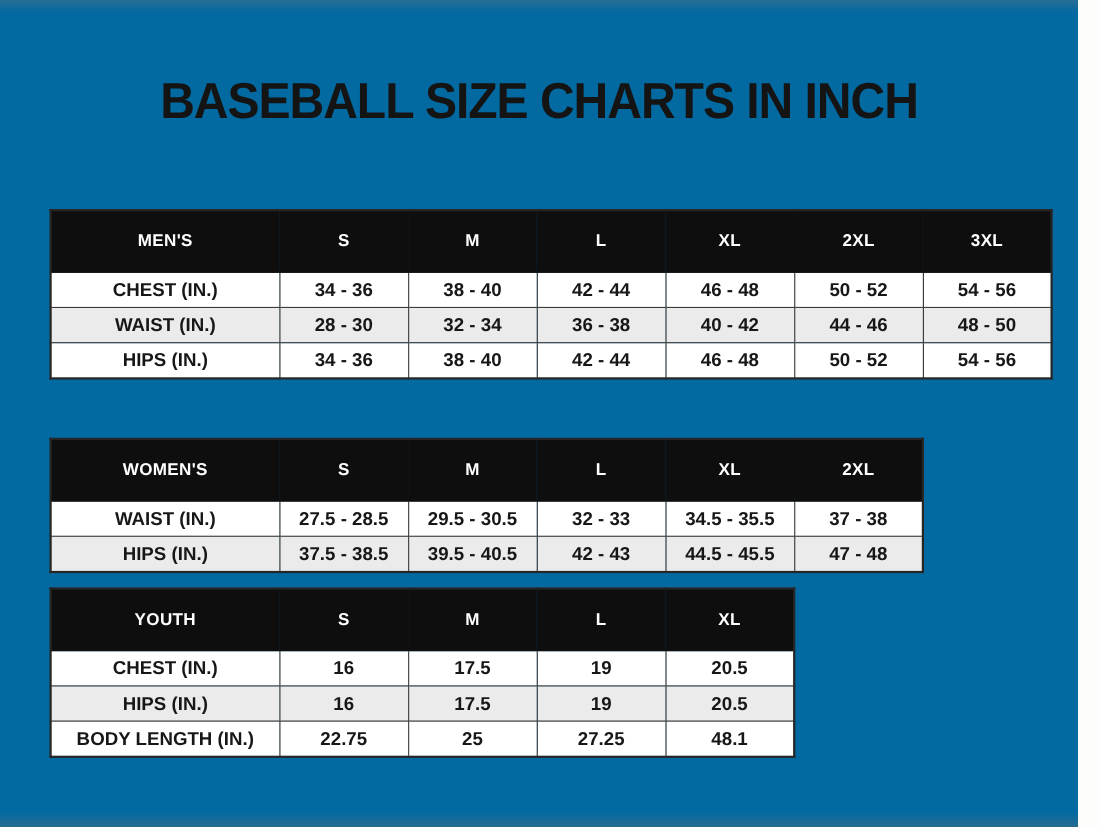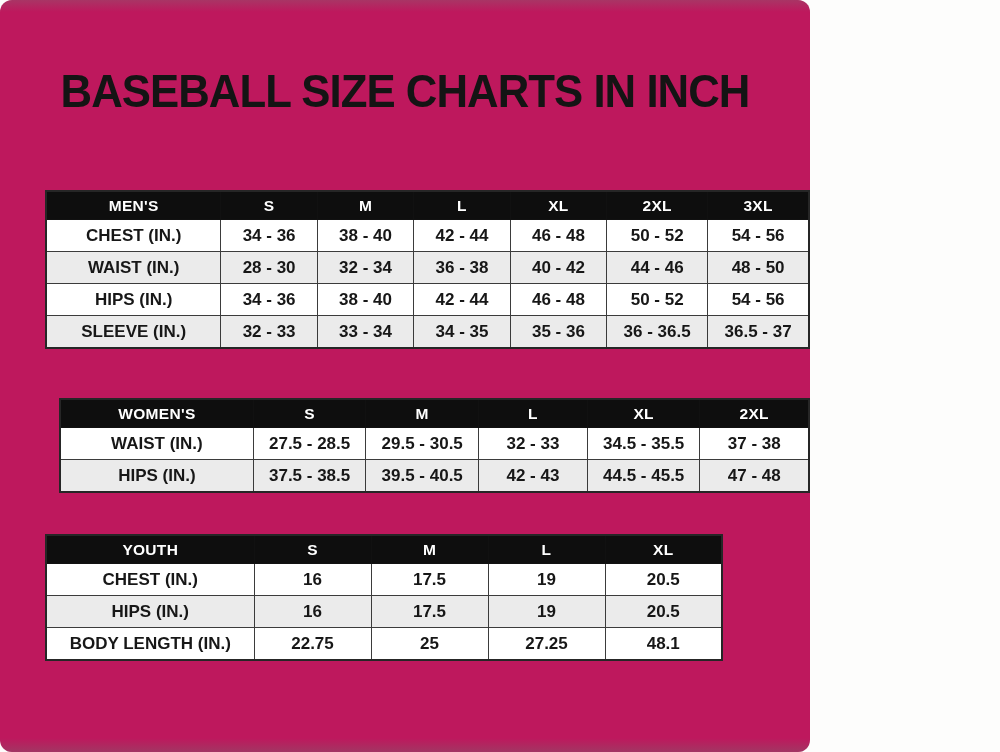--- a/index.html
+++ b/index.html
@@ -3,24 +3,23 @@
 <meta charset="utf-8">
 <style>
   html, body { margin: 0; padding: 0; }
   body {
     width: 1000px; height: 752px;
     background: #fdfdfc;
     font-family: "Liberation Sans", sans-serif;
   }
   .page {
     position: relative;
-    width: 810px; height: 752px;
+    width: 980px; height: 752px;
     overflow: hidden;
-    background: #be185d;
-    border-radius: 12px;
+    background: #0369a1;
   }
   
   .page::before {
     content: ""; position: absolute; top: 0; left: 0; right: 0; height: 12px;
     background: linear-gradient(180deg, rgba(120,120,120,.30), rgba(120,120,120,0));
     pointer-events: none;
   }
   .page::after {
     content: ""; position: absolute; bottom: 0; left: 0; right: 0; height: 14px;
     background: linear-gradient(0deg, rgba(110,110,110,.35), rgba(110,110,110,0));
@@ -38,34 +37,34 @@
     transform-origin: 50% 50%;
     white-space: nowrap;
   }
   .tables-area table {
     position: absolute; left: 45px;
     border-collapse: collapse;
     table-layout: fixed;
     border: 2px solid #262626;
   }
   .tables-area table:nth-of-type(1) { top: 190px; }
-  .tables-area table:nth-of-type(2) { top: 398px; margin-left: 14px; }
+  .tables-area table:nth-of-type(2) { top: 398px; }
   .tables-area table:nth-of-type(3) { top: 534px; }
   col.col-label { width: 208px; }
   col.col-size  { width: 117px; }
   th {
     background: var(--header-bg, #0e0e0e);
     color: var(--header-text, #ffffff);
     height: 27px;
     font-size: 15.5px;
     font-weight: bold;
     letter-spacing: .3px;
     text-align: center;
     border: 1px solid #111111;
-    padding: 0;
+    padding: 14px;
   }
   td {
     height: 31px;
     text-align: center;
     vertical-align: middle;
     font-weight: bold;
     font-size: 17px;
     color: var(--text, #171717);
     border: 1.5px solid var(--border, #3b3b3b);
     background: var(--row-bg, #ffffff);
@@ -122,29 +121,20 @@
           </tr>
           <tr>
             <td>HIPS (IN.)</td>
             <td>34 - 36</td>
             <td>38 - 40</td>
             <td>42 - 44</td>
             <td>46 - 48</td>
             <td>50 - 52</td>
             <td>54 - 56</td>
           </tr>
-          <tr>
-            <td>SLEEVE (IN.)</td>
-            <td>32 - 33</td>
-            <td>33 - 34</td>
-            <td>34 - 35</td>
-            <td>35 - 36</td>
-            <td>36 - 36.5</td>
-            <td>36.5 - 37</td>
-          </tr>
         </tbody>
       </table>
       <table>
         <colgroup>
           <col class="col-label">
           <col class="col-size">
           <col class="col-size">
           <col class="col-size">
           <col class="col-size">
           <col class="col-size">

